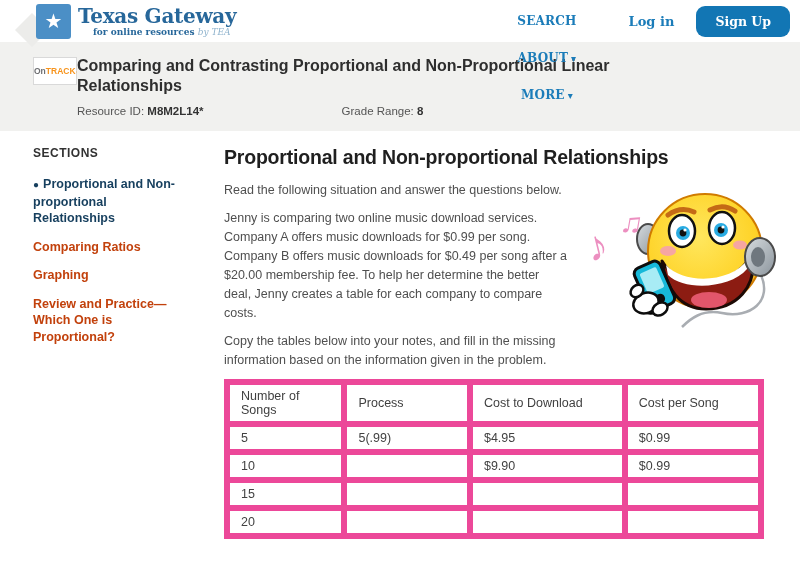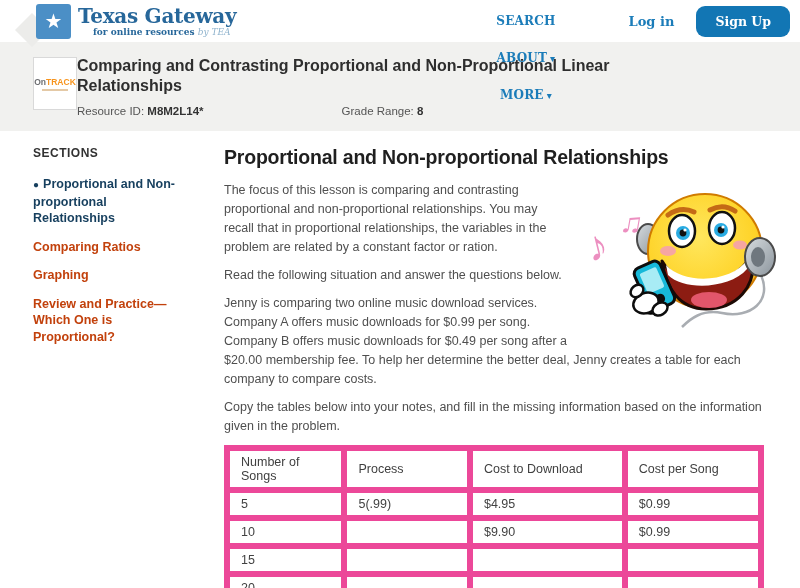--- a/index.html
+++ b/index.html
@@ -21,29 +21,29 @@
   .logo-sub { font-family:"DejaVu Serif","Liberation Serif",serif; font-size:9px;
     color:#27679a; font-weight:bold; margin-top:2px;margin-left:15px; }
   .logo-sub .byline { font-style:italic; font-weight:normal; color:#8fb3cd; }
 
   .nav { display:flex; align-items:center; gap:23px; margin-left:auto;flex-direction:column; }
   .nav a { font-family:"DejaVu Serif","Liberation Serif",serif; font-weight:bold;
     font-size:12px; color:#1b7cb9; text-decoration:none; letter-spacing:0.2px;
     white-space:nowrap; cursor:pointer; }
   .nav a .caret { font-size:10px; margin-left:3px; }
   .login { font-family:"DejaVu Serif","Liberation Serif",serif; font-weight:bold;
-    font-size:13px; color:#1b7cb9; margin-left:58px; cursor:pointer; text-decoration:none; }
+    font-size:13px; color:#1b7cb9; margin-left:37px; cursor:pointer; text-decoration:none; }
   .signup { margin-left:22px; margin-right:2px; background:#1276b4; color:#ffffff;
     font-family:"DejaVu Serif","Liberation Serif",serif; font-weight:bold; font-size:12.5px;
     border:none; border-radius:9px; padding:8px 19px; cursor:pointer; }
 
   
   .banner { height:89px; background:#f1f1ef; padding:14px 25px 0 33px; display:flex; }
-  .ontrack-box { width:44px; height:53px; background:#ffffff; border:1px solid #d9d9d9;
-    display:flex; flex-direction:column; align-items:center; justify-content:center;
+  .ontrack-box { width:44px; height:28px; background:#ffffff; border:1px solid #d9d9d9;
+    display:flex; flex-direction:row; align-items:center; justify-content:center;
     flex:0 0 auto; margin-top:1px; }
   .ontrack-word { font-size:8.5px; font-weight:bold; letter-spacing:0; }
   .ontrack-word .on { color:#6d6e71; }
   .ontrack-word .track { color:#f7941d; }
   .ontrack-tagline { width:26px; height:2px; background:#e4c9a6; margin-top:2px; }
   .banner-main { margin-left:0; }
   .banner-title { font-size:16px; font-weight:bold; color:#2e2e2e; line-height:20px;
     max-width:620px; }
   .banner-meta { display:flex; margin-top:9px; font-size:11.5px; color:#555555; }
   .banner-meta .meta-item { margin-right:8px; }
@@ -192,21 +192,20 @@
         <circle cx="72" cy="119" r="5" fill="#0d0d0d"></circle>
       </g>
 
       <g>
         <ellipse cx="64" cy="122" rx="13" ry="10" fill="#ffffff" stroke="#0d0d0d" stroke-width="2.5" transform="rotate(-20 64 122)"></ellipse>
         <ellipse cx="78" cy="128" rx="8" ry="6" fill="#ffffff" stroke="#0d0d0d" stroke-width="2.5" transform="rotate(-30 78 128)"></ellipse>
         <ellipse cx="55" cy="110" rx="7" ry="5.5" fill="#ffffff" stroke="#0d0d0d" stroke-width="2.5" transform="rotate(-40 55 110)"></ellipse>
       </g>
     </svg>
 
-    <p>The focus of this lesson is comparing and contrasting proportional and non-proportional relationships. You may recall that in proportional relationships, the variables in the problem are related by a constant factor or ration.</p>
     <p>Read the following situation and answer the questions below.</p>
     <p>Jenny is comparing two online music download services. Company A offers music downloads for $0.99 per song. Company B offers music downloads for $0.49 per song after a $20.00 membership fee. To help her determine the better deal, Jenny creates a table for each company to compare costs.</p>
     <p>Copy the tables below into your notes, and fill in the missing information based on the information given in the problem.</p>
 
 
     <table class="data">
       <colgroup>
           <col class="c1">
           <col class="c2">
           <col class="c3">

